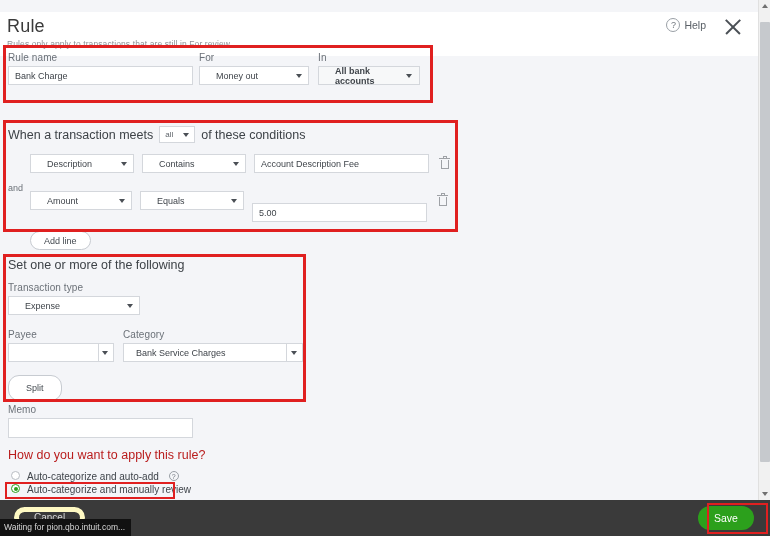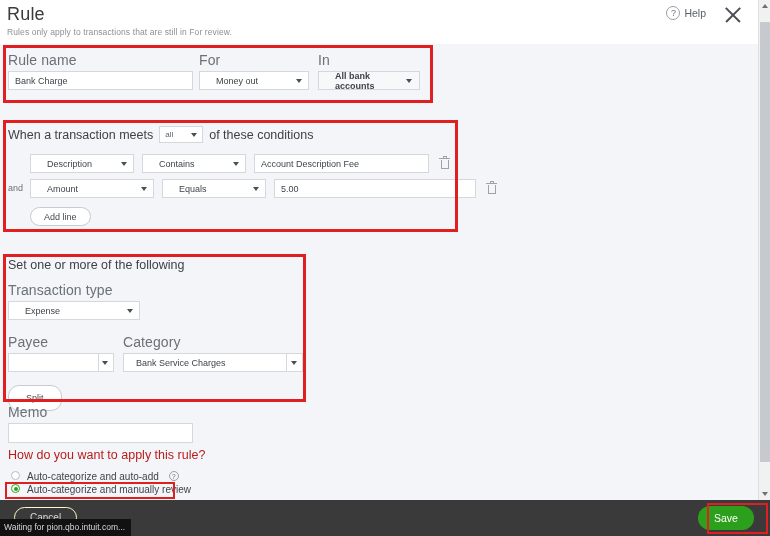--- a/index.html
+++ b/index.html
@@ -12,21 +12,21 @@
   }
   #root {
     position: relative;
     width: 770px; height: 536px;
     background: #f4f5f8;
     overflow: hidden;
   }
 
   
   .header {
-    position: absolute; left: 0; top: 0;
+    position: absolute; left: 0; top: 12px;
     width: 758px; height: 44px;
     background: #ffffff;
   }
   .page-title {
     position: absolute; left: 7px; top: 4px;
     font-size: 18px; font-weight: 400;
     color: #3b3b3b; letter-spacing: .2px;
   }
   .page-sub {
     position: absolute; left: 7px; top: 27px;
@@ -52,21 +52,21 @@
   .close-x::before, .close-x::after {
     content: ""; position: absolute;
     left: 1px; top: 10px; width: 20px; height: 1.6px;
     background: #4a4f55;
   }
   .close-x::before { transform: rotate(45deg); }
   .close-x::after  { transform: rotate(-45deg); }
 
   
   .fld-label {
-    font-size: 14px; color: #6b7178; letter-spacing: .1px;
+    font-size: 10px; color: #6b7178; letter-spacing: .1px;
     margin-bottom: 3px; display: block;
   }
   .txtbox {
     background: #fff; border: 1px solid #d4d7dc;
     height: 19px; font-size: 9px; color: #3f444a;
     display: flex; align-items: center; padding: 0 6px;
   }
   .selbox {
     background: #fff; border: 1px solid #d4d7dc;
     height: 19px; font-size: 9px; color: #3f444a;
@@ -101,21 +101,21 @@
   .sec-name { position: absolute; left: 8px; top: 52px; }
   .sec-name .grp { position: absolute; top: 0; }
 
   
   .sec-cond { position: absolute; left: 8px; top: 126px; }
   .cond-title {
     display: flex; align-items: center; gap: 6px;
     font-size: 12.5px; color: #3d4247;
   }
   .cond-all {
-    width: 44px; height: 17px;
+    width: 36px; height: 17px;
     border: 1px solid #d4d7dc; background: #fff;
     position: relative; font-size: 8px; color: #60666c;
     display: flex; align-items: center; padding-left: 5px;
   }
   .cond-rows { position: absolute; left: 22px; top: 28px; }
   .cond-row {
     display: flex; align-items: center; gap: 8px;
     margin-bottom: 6px; position: relative;
   }
   .and-tag {
@@ -179,21 +179,21 @@
 
   
   .footer {
     position: absolute; left: 0; bottom: 0;
     width: 770px; height: 36px;
     background: #3a3a3a;
     z-index: 20;
   }
   .cancel-btn {
     position: absolute; left: 14px; top: 7px;
-    border: 1px solid #fef9c3; border-radius: 12px;
+    border: 5px solid #fef9c3; border-radius: 12px;
     height: 21px; padding: 0 15px; background: transparent;
     color: #d8d8d8; font-size: 10px;
     display: flex; align-items: center;
   }
   .save-btn {
     position: absolute; right: 16px; top: 6px;
     background: #2ca01c; border-radius: 13px;
     height: 24px; width: 56px;
     display: flex; align-items: center; justify-content: center;
     color: #fff; font-size: 10.5px; cursor: pointer;
@@ -293,29 +293,29 @@
         <div class="txtbox" style="width:175px;">Account Description Fee</div>
         <span class="trash">
           <i class="hdl"></i>
             <i class="lid"></i>
             <i class="can"></i>
         </span>
       </div>
 
       <div class="cond-row">
         <span class="and-tag">and</span>
-        <div class="selbox" style="width:124px;">
+        <div class="selbox" style="width:102px;">
           <span>Amount</span>
           <i class="caret"></i>
         </div>
         <div class="selbox" style="width:104px;">
           <span>Equals</span>
           <i class="caret"></i>
         </div>
-        <div class="txtbox" style="width:202px;">5.00</div>
+        <div class="txtbox" style="width:175px;margin-top:24px;">5.00</div>
         <span class="trash">
           <i class="hdl"></i>
             <i class="lid"></i>
             <i class="can"></i>
         </span>
       </div>
 
       <div class="ghostbtn" style="margin-top:3px;">Add line</div>
     </div>
   </div>

